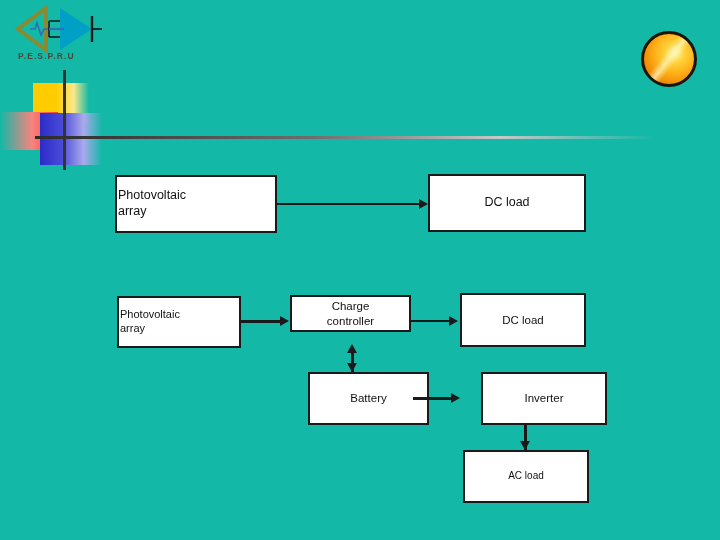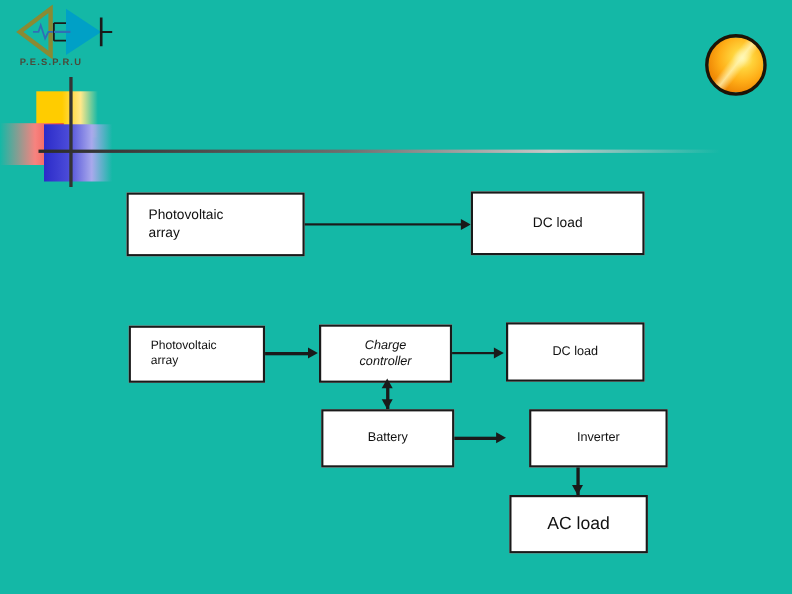--- a/index.html
+++ b/index.html
@@ -142,32 +142,32 @@
     border: 2px solid #1a1a1a;
     background: #ffffff;
     box-sizing: border-box;
     display: flex;
     align-items: center;
     font-family: "Liberation Sans", sans-serif;
     color: #111111;
     line-height: 1.25;
   }
   .node.center { justify-content: center; text-align: center; }
-  .node.left   { justify-content: flex-start; text-align: left; padding-left: 18px; }
+  .node.left   { justify-content: flex-start; text-align: left; padding-left: 1px; }
 
   .n-pv1   { left:115px; top:175px; width:162px; height:58px; font-size:12.5px; }
   .n-dc1   { left:428px; top:174px; width:158px; height:58px; font-size:12.5px; }
 
   .n-pv2   { left:117px; top:296px; width:124px; height:52px; font-size:11px; padding-left:13px; }
-  .n-cc2   { left:290px; top:295px; width:121px; height:53px; font-size:11.5px;font-style:italic; }
+  .n-cc2   { left:290px; top:295px; width:121px; height:37px; font-size:11.5px; }
   .n-dc2   { left:460px; top:293px; width:126px; height:54px; font-size:11.5px; }
 
-  .n-bat   { left:292px; top:372px; width:121px; height:53px; font-size:11.5px; }
+  .n-bat   { left:308px; top:372px; width:121px; height:53px; font-size:11.5px; }
   .n-inv   { left:481px; top:372px; width:126px; height:53px; font-size:11.5px; }
-  .n-ac    { left:463px; top:450px; width:126px; height:53px; font-size:16px; }
+  .n-ac    { left:463px; top:450px; width:126px; height:53px; font-size:10px; }
 
   .edge { position: absolute; background: #1a1a1a; }
   .edge.h { height: 2px; }
   .edge.v { width: 2px; }
 
   .arrow { position: absolute; width: 0; height: 0; }
   .arrow.right {
     border-top: 5px solid transparent;
     border-bottom: 5px solid transparent;
     border-left: 9px solid #1a1a1a;

